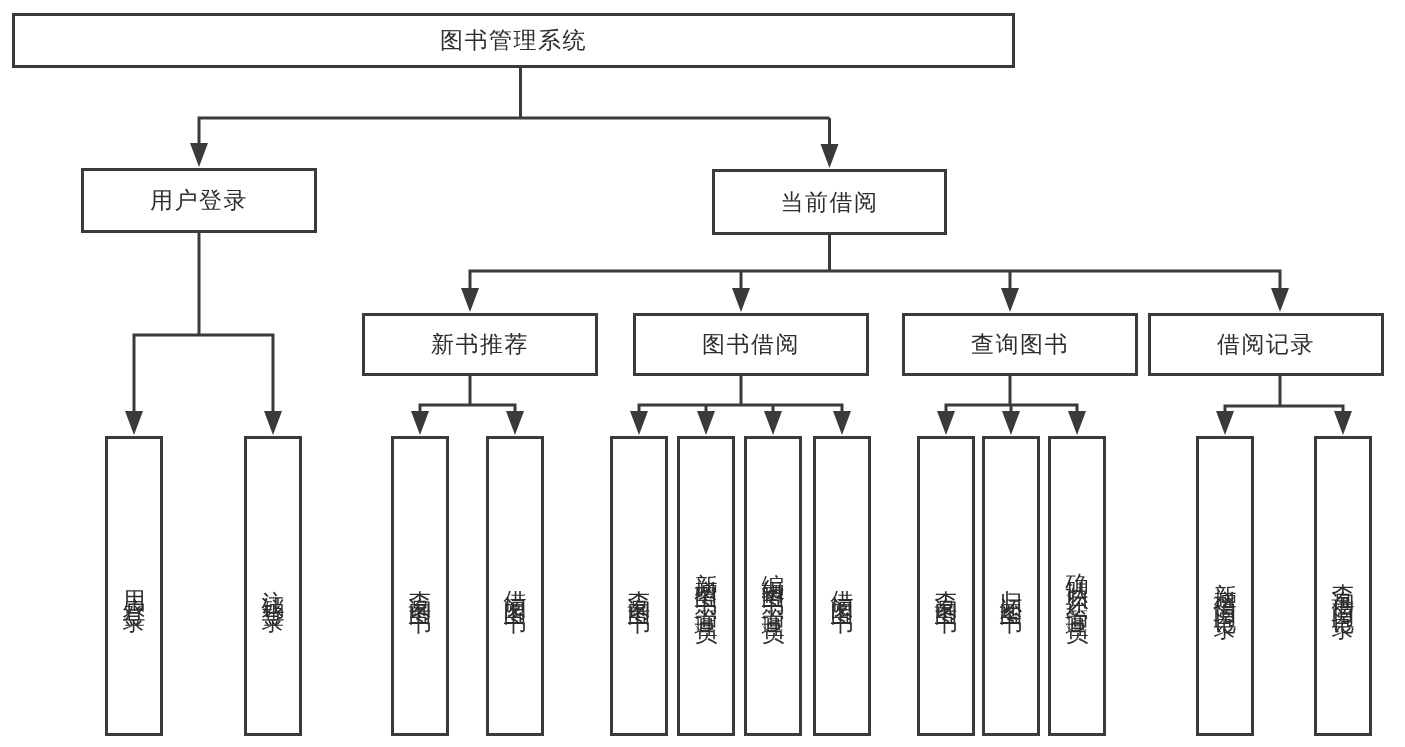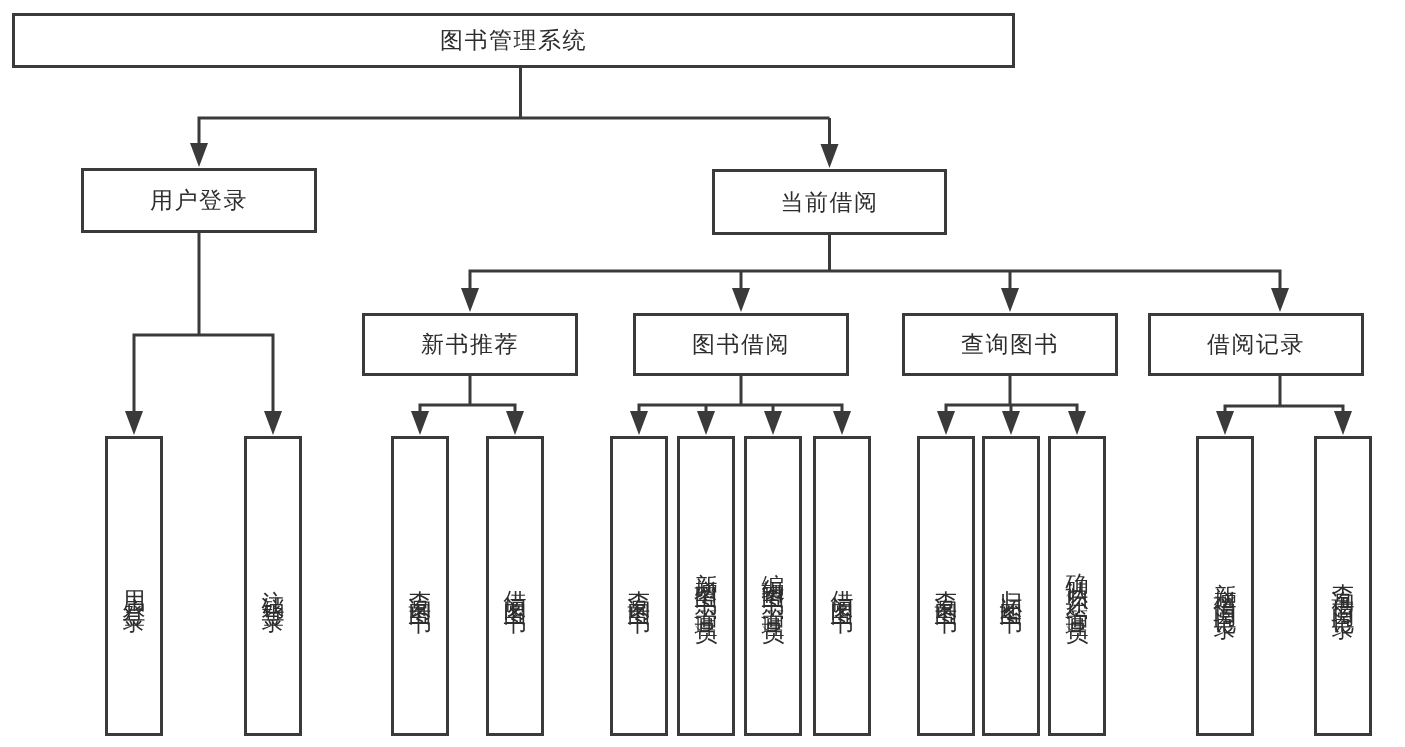--- a/index.html
+++ b/index.html
@@ -19,21 +19,21 @@
     position: absolute;
     background: #ffffff;
     border: 3px solid var(--box-border, #3a3a3a);
     display: flex;
     align-items: center;
     justify-content: center;
     color: var(--label, #2d2d2d);
   }
   .node.h { font-size: 23px; letter-spacing: 1.5px; white-space: nowrap; }
   .node.root { left: 12px; top: 13px; width: 1003px; height: 55px; }
-  .node.lvl3 { top: 313px; width: 216px; height: 63px; }
+  .node.lvl3 { top: 313px; width: 236px; height: 63px; }
   .node.leaf { top: 436px; width: 58px; height: 300px; font-size: 23px; }
   .node.leaf span {
     writing-mode: vertical-rl;
     text-orientation: mixed;
     letter-spacing: 7px;
     line-height: 1;
   }
   .watermark {
     position: absolute;
     left: 1152px;

